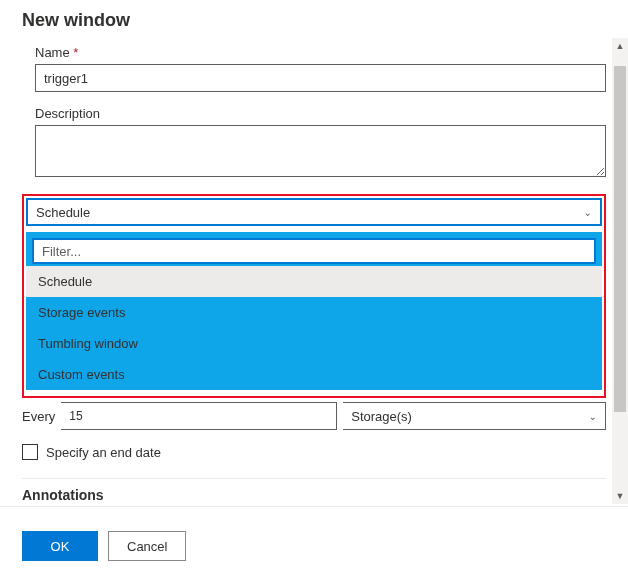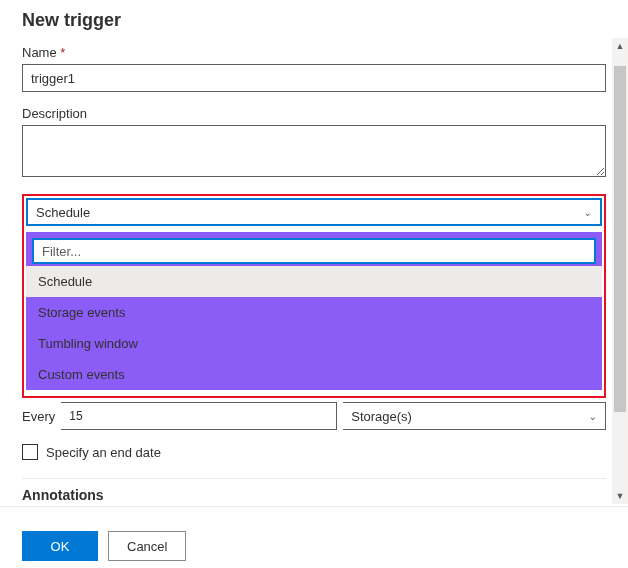--- a/index.html
+++ b/index.html
@@ -45,21 +45,21 @@
   }
   .textarea {
     width: 100%;
     height: 52px;
     border: 1px solid #605e5c;
     padding: 4px 8px;
     font-family: inherit;
     font-size: 13px;
     resize: both;
   }
-  .field-block { margin-bottom: 14px; }
+  .field-block { margin-bottom: 14px; margin-left: 13px; }
 
   
   .type-wrap {
     border: 2px solid #e81123;
     padding: 2px 2px 6px 2px;
     margin-bottom: 6px;
     position: relative;
   }
   .select-open {
     width: 100%;
@@ -68,21 +68,21 @@
     padding: 0 8px;
     font-size: 13px;
     display: flex;
     align-items: center;
     justify-content: space-between;
     background: #fff;
     cursor: pointer;
   }
   .dropdown {
     margin-top: 6px;
-    background: #8b5cf6;
+    background: #0ea5e9;
   }
   .filter-row { padding: 6px 6px 2px 6px; }
   .filter-input {
     width: 100%;
     height: 26px;
     border: 2px solid #0078d4;
     padding: 0 8px;
     font-family: inherit;
     font-size: 13px;
     color: #323130;
@@ -200,21 +200,21 @@
     width: 12px;
     height: 346px;
     background: #c8c6c4;
   }
   .chev { font-size: 10px; color: #605e5c; }
 </style>
 </head>
 <body>
 
 <div class="panel">
-  <div class="title">New trigger</div>
+  <div class="title">New window</div>
 
   <div class="field-block">
     <div class="field-label">
       <span>Name</span> <span class="req">*</span>
     </div>
     <input class="text-input" value="trigger1" style="">
   </div>
 
   <div class="field-block">
     <div class="field-label">Description</div>

